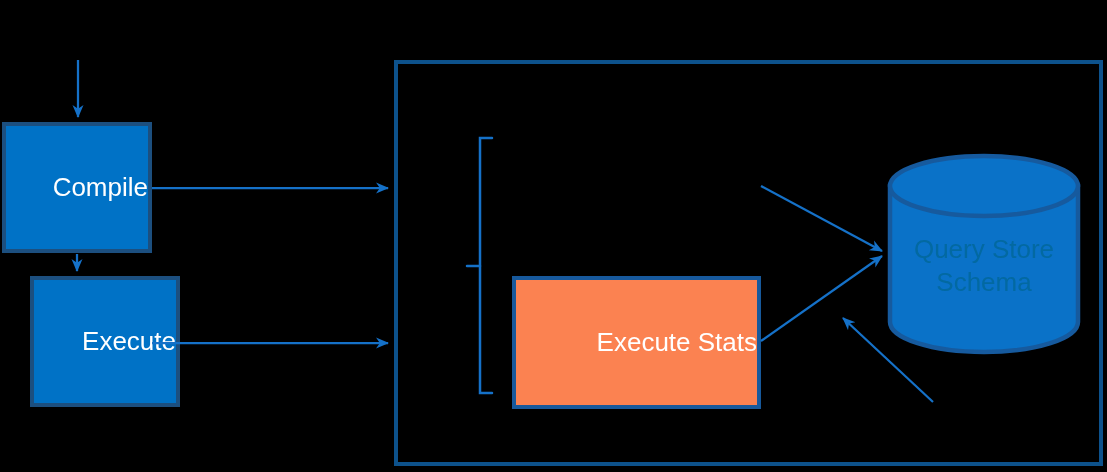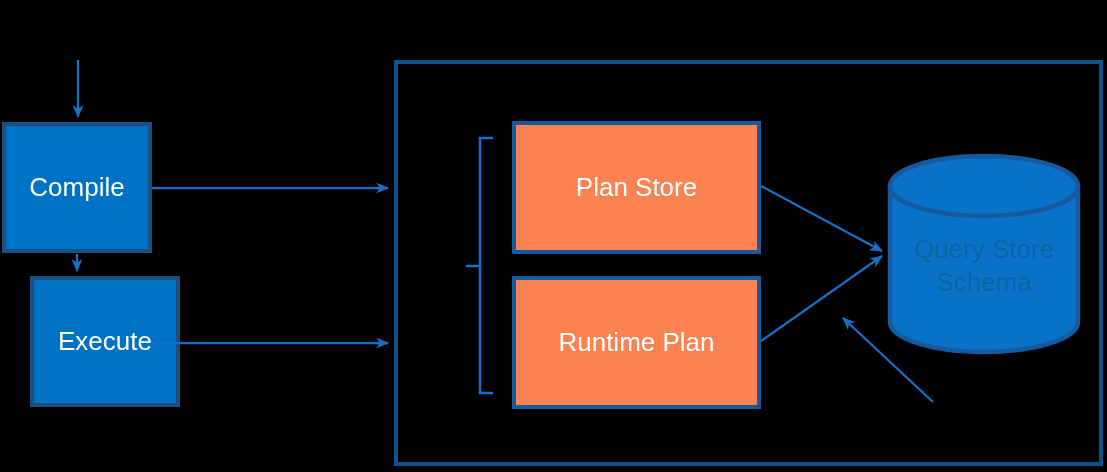--- a/index.html
+++ b/index.html
@@ -12,21 +12,21 @@
     width: 1107px;
     height: 472px;
     background: #000000;
     overflow: hidden;
     font-family: "Liberation Sans", sans-serif;
   }
   .node {
     position: absolute;
     display: flex;
     align-items: center;
-    justify-content: center;
+    justify-content: flex-end;
     color: #ffffff;
     font-size: 26px;
     z-index: 1;
     box-sizing: content-box;
   }
   .blue-node {
     background: #0072C6;
     border: 4px solid #1C4F7F;
   }
   #compile-node  { left: 2px;   top: 122px; width: 142px; height: 123px; }
@@ -74,25 +74,22 @@
 
   <div id="query-store-container"></div>
 
   <div class="node blue-node" id="compile-node">
     <span>Compile</span>
   </div>
   <div class="node blue-node" id="execute-node">
     <span>Execute</span>
   </div>
 
-  <div class="node orange-node" id="plan-store-node">
-    <span>Plan Store</span>
-  </div>
   <div class="node orange-node" id="runtime-stats-node">
-    <span>Runtime Plan</span>
+    <span>Execute Stats</span>
   </div>
 
   <svg id="overlay-svg" width="1107" height="472" viewBox="0 0 1107 472">
     <defs>
       <marker id="arrowhead" markerUnits="userSpaceOnUse" markerWidth="18" markerHeight="16" refX="12" refY="6" orient="auto">
         <path d="M0,0.5 L13,6 L0,11.5 L3.8,6 Z" fill="#1571C8"></path>
       </marker>
     </defs>
 
     <g>

